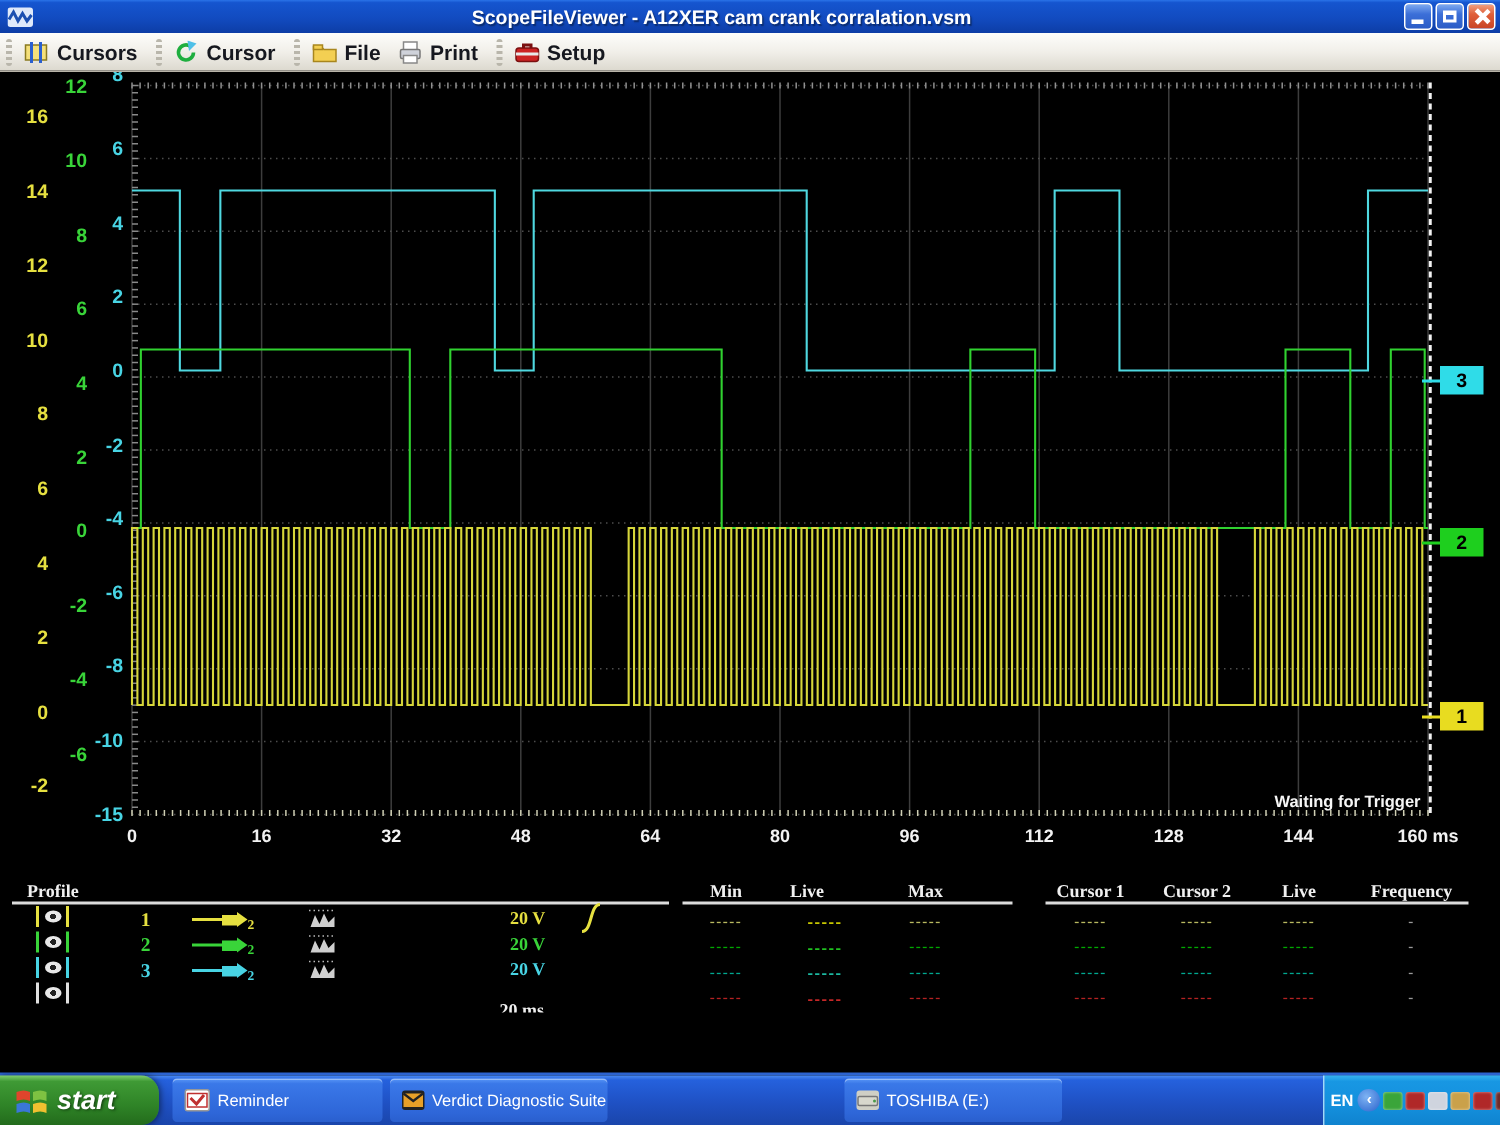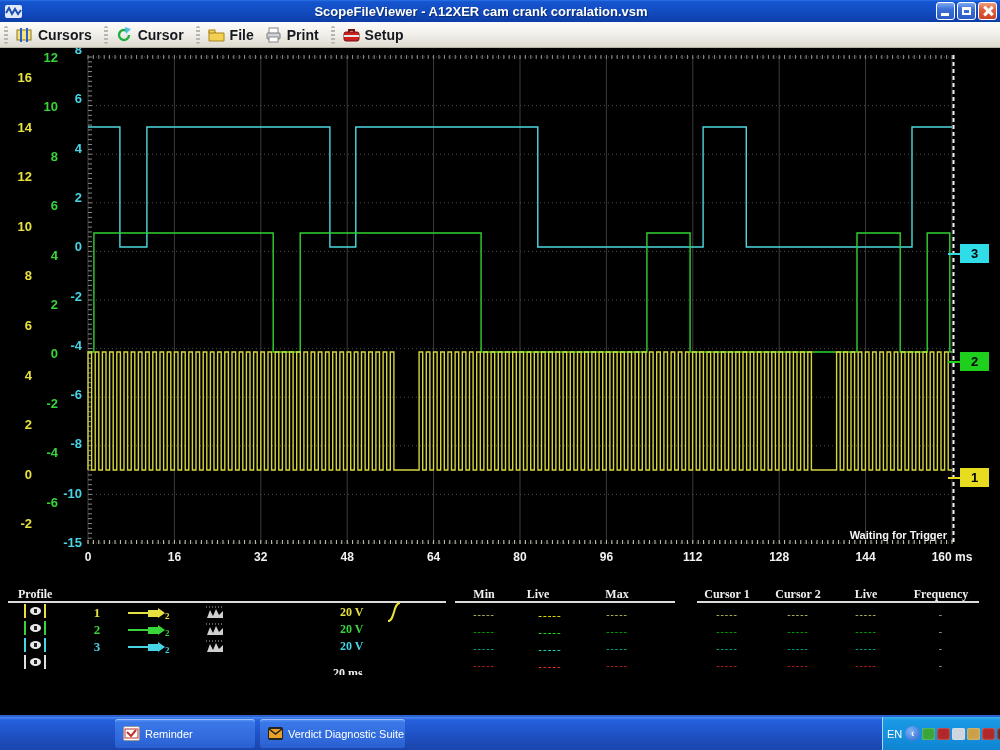--- a/index.html
+++ b/index.html
@@ -91,21 +91,21 @@
     background:linear-gradient(180deg,#5a97f7 0%,#3a78e8 12%,#2e66d8 80%,#2a5fce 100%);
     box-shadow:inset 0 1px 0 rgba(255,255,255,.4);color:#fff;font-size:11px;white-space:nowrap;
     overflow:hidden;}
   .taskbtn.active{background:linear-gradient(180deg,#17449e 0%,#1d4fb5 60%,#2258c4 100%);
     box-shadow:inset 1px 1px 3px rgba(0,0,0,.5);}
   .tk-ico{width:15px;height:13px;flex:0 0 auto;border-radius:2px;}
   .tray{position:absolute;right:0;top:0;height:33px;width:118px;
     background:linear-gradient(180deg,#35b2ef 0%,#1897e3 12%,#1490dd 60%,#0f83cf 100%);
     border-left:1px solid #9fdcf8;display:flex;align-items:center;gap:2px;
     padding:0 4px 0 4px;box-sizing:border-box;}
-  .tray-lang{color:#fff;font-size:11px;font-weight:normal;margin-right:1px;}
+  .tray-lang{color:#fff;font-size:11px;font-weight:bold;margin-right:1px;}
   .tray-ico{width:13px;height:12px;border-radius:2px;flex:0 0 auto;position:relative;}
   .lang-circle{width:15px;height:15px;border-radius:50%;background:radial-gradient(circle at 40% 35%,#7fb4f4,#2a63cc);
     color:#fff;font-size:10px;font-weight:bold;text-align:center;line-height:15px;flex:0 0 auto;}
 </style>
 </head>
 <body>
 
 <div class="app">
 
   <div class="titlebar">
@@ -793,38 +793,56 @@
         <div class="dash" style="left: 941px; top: 75px; color: rgb(154, 154, 154);">-</div>
       </div>
   </div>
 
   <div class="transport">
     <div id="tbuttons"></div>
 
   </div>
 
   <div class="taskbar">
+    <div class="startbtn">
+      <svg width="22" height="20" viewBox="0 0 22 20">
+        <path d="M1,4 q5,-2 9,0 l0,6 q-4,-2 -9,0 Z" fill="#e0452c"></path>
+        <path d="M12,4 q5,-2 9,0 l0,6 q-4,-2 -9,0 Z" fill="#7ec242"></path>
+        <path d="M1,12 q5,-2 9,0 l0,6 q-4,-2 -9,0 Z" fill="#3a77d8"></path>
+        <path d="M12,12 q5,-2 9,0 l0,6 q-4,-2 -9,0 Z" fill="#f0c030"></path>
+      </svg>
+      <span class="start-label">start</span>
+    </div>
     <div class="taskbtn" style="left:260px;width:145px;">
       <span class="tk-ico" style="background:#222;">
         <svg width="15" height="13" viewBox="0 0 15 13">
             <rect x="1" y="2" width="13" height="9" fill="#e8a028"></rect>
             <path d="M1,2 L7.5,7 L14,2" fill="none" stroke="#222" stroke-width="1.5"></path>
           </svg>
       </span>
       <span>Verdict Diagnostic Suite</span>
     </div>
     <div class="taskbtn" style="left:115px;width:140px;">
       <span class="tk-ico" style="background:#fff;border:1px solid #999;">
         <svg width="15" height="13" viewBox="0 0 15 13">
             <rect x="1" y="2" width="13" height="9" fill="#fff" stroke="#c03030"></rect>
             <polyline points="3,5 7,9 12,3" fill="none" stroke="#c03030" stroke-width="2"></polyline>
           </svg>
       </span>
       <span>Reminder</span>
     </div>
+    <div class="taskbtn" style="left:563px;width:145px;">
+      <span class="tk-ico" style="background:#cfcfc5;">
+        <svg width="15" height="13" viewBox="0 0 15 13">
+            <rect x="1" y="4" width="13" height="6" rx="1" fill="#d8d8cd" stroke="#777"></rect>
+            <circle cx="12" cy="7" r="1" fill="#4a9a4a"></circle>
+          </svg>
+      </span>
+      <span>TOSHIBA (E:)</span>
+    </div>
     <div class="tray">
       <span class="tray-lang">EN</span>
       <span class="lang-circle">‹</span>
       <span id="tray-icons" style="display:flex;gap:2px;">
           <span class="tray-ico" style="background: rgb(58, 165, 58); box-shadow: rgba(255, 255, 255, 0.6) 0px 0px 2px inset;"></span>
           <span class="tray-ico" style="background: rgb(176, 40, 40); box-shadow: rgba(255, 255, 255, 0.6) 0px 0px 2px inset;"></span>
           <span class="tray-ico" style="background: rgb(207, 212, 222); box-shadow: rgba(255, 255, 255, 0.6) 0px 0px 2px inset;"></span>
           <span class="tray-ico" style="background: rgb(202, 161, 74); box-shadow: rgba(255, 255, 255, 0.6) 0px 0px 2px inset;"></span>
           <span class="tray-ico" style="background: rgb(176, 40, 40); box-shadow: rgba(255, 255, 255, 0.6) 0px 0px 2px inset;"></span>
           <span class="tray-ico" style="background: rgb(110, 42, 42); box-shadow: rgba(255, 255, 255, 0.6) 0px 0px 2px inset;"></span>

